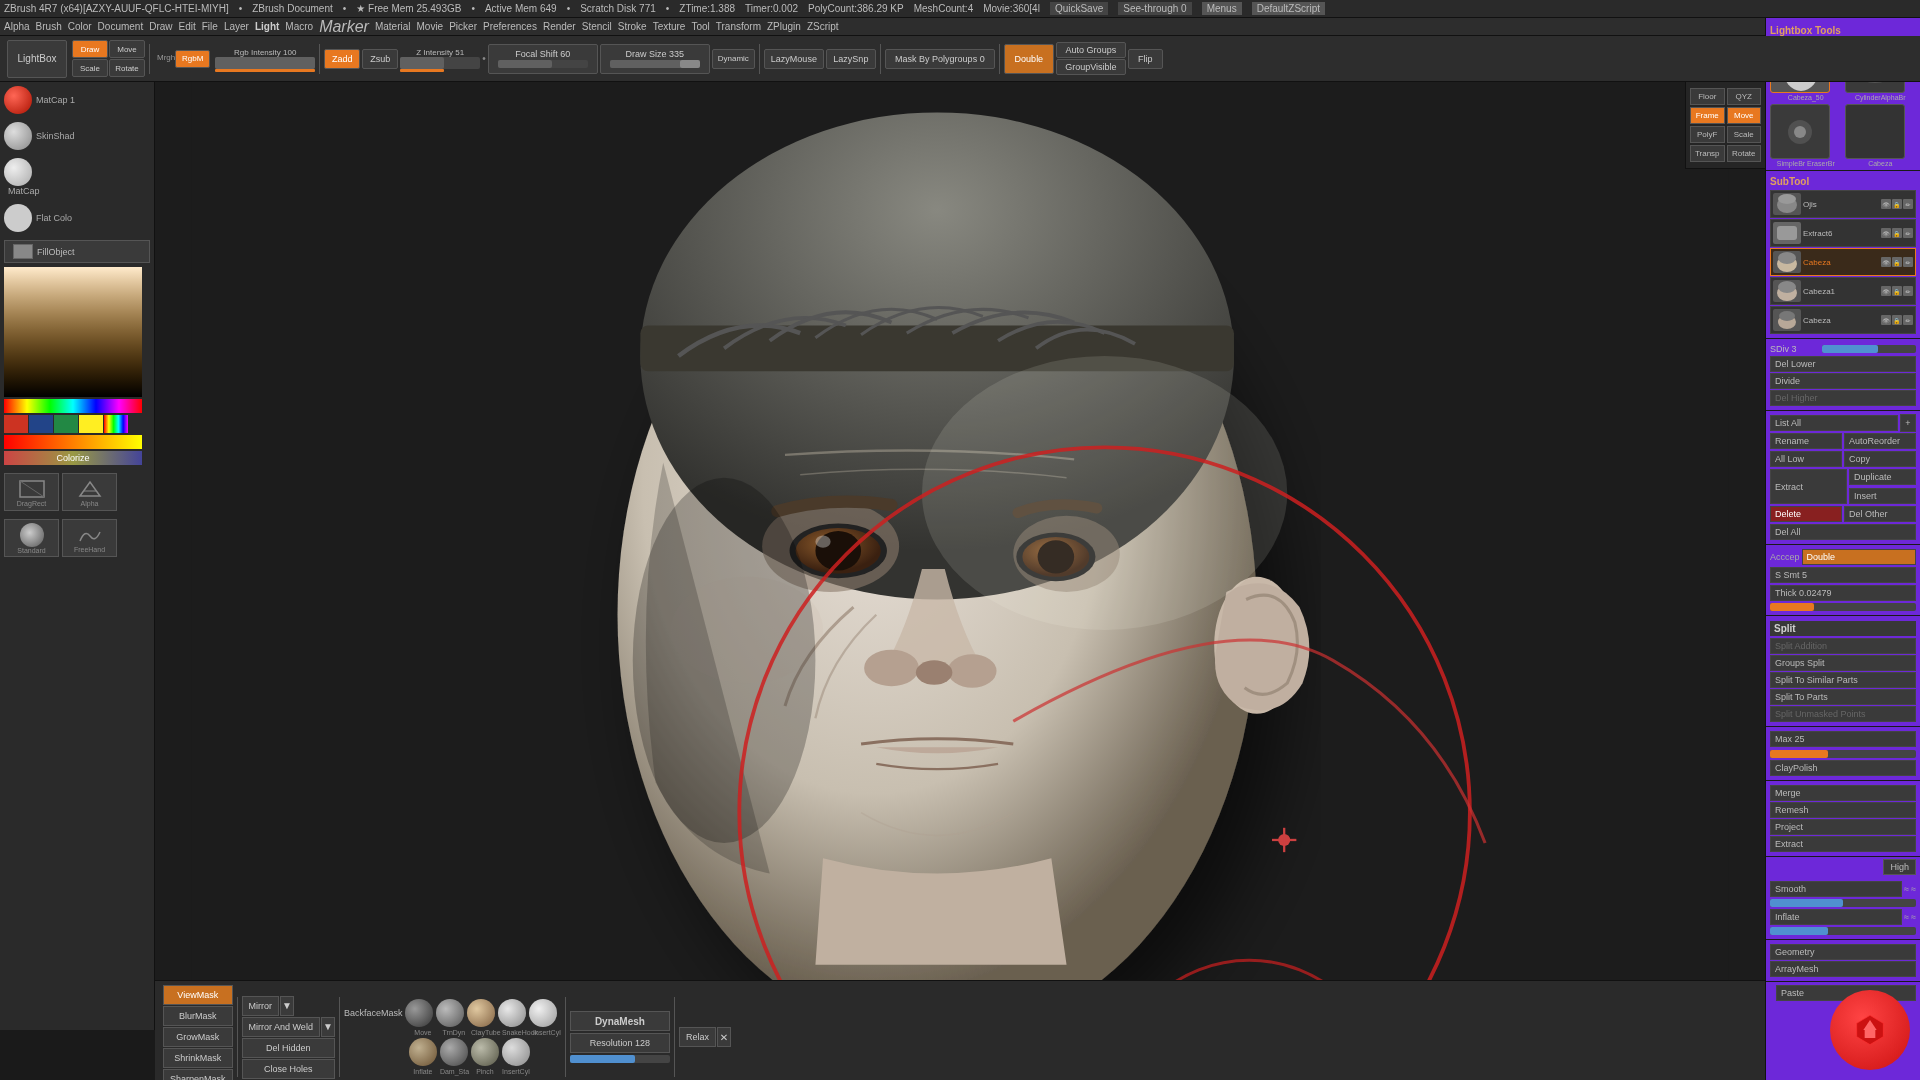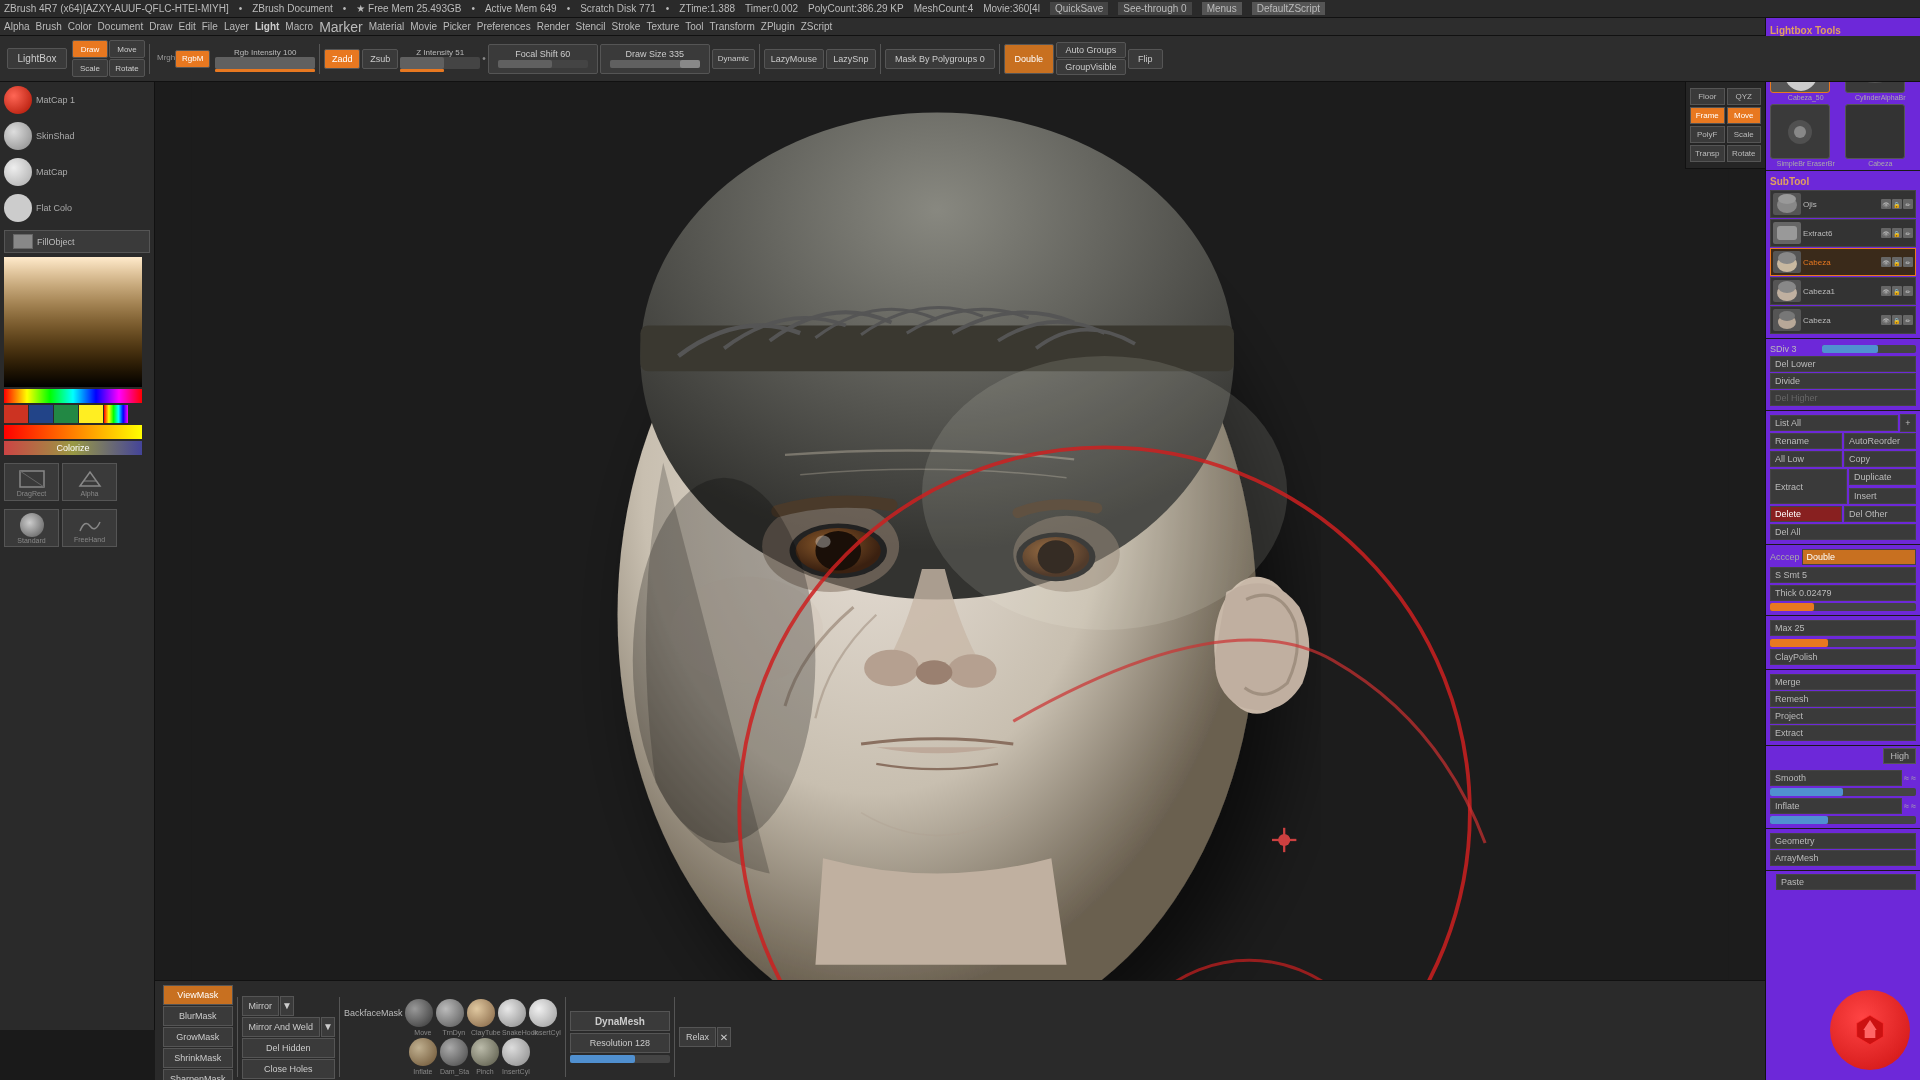--- a/index.html
+++ b/index.html
@@ -378,39 +378,39 @@
   <span style="font-size:10px;color:#bbb;cursor:pointer;">Alpha</span>
   <span style="font-size:10px;color:#bbb;cursor:pointer;">Brush</span>
   <span style="font-size:10px;color:#bbb;cursor:pointer;">Color</span>
   <span style="font-size:10px;color:#bbb;cursor:pointer;">Document</span>
   <span style="font-size:10px;color:#bbb;cursor:pointer;">Draw</span>
   <span style="font-size:10px;color:#bbb;cursor:pointer;">Edit</span>
   <span style="font-size:10px;color:#bbb;cursor:pointer;">File</span>
   <span style="font-size:10px;color:#bbb;cursor:pointer;">Layer</span>
   <span style="font-size:10px;color:#ccc;cursor:pointer;font-weight:bold;">Light</span>
   <span style="font-size:10px;color:#bbb;cursor:pointer;">Macro</span>
-  <span style="font-size:14px;color:#bbb;cursor:pointer;">Marker</span>
+  <span style="font-size:16px;color:#bbb;cursor:pointer;font-style:italic;">Marker</span>
   <span style="font-size:10px;color:#bbb;cursor:pointer;">Material</span>
   <span style="font-size:10px;color:#bbb;cursor:pointer;">Movie</span>
   <span style="font-size:10px;color:#bbb;cursor:pointer;">Picker</span>
   <span style="font-size:10px;color:#bbb;cursor:pointer;">Preferences</span>
   <span style="font-size:10px;color:#bbb;cursor:pointer;">Render</span>
   <span style="font-size:10px;color:#bbb;cursor:pointer;">Stencil</span>
   <span style="font-size:10px;color:#bbb;cursor:pointer;">Stroke</span>
   <span style="font-size:10px;color:#bbb;cursor:pointer;">Texture</span>
   <span style="font-size:10px;color:#bbb;cursor:pointer;">Tool</span>
   <span style="font-size:10px;color:#bbb;cursor:pointer;">Transform</span>
   <span style="font-size:10px;color:#bbb;cursor:pointer;">ZPlugin</span>
   <span style="font-size:10px;color:#bbb;cursor:pointer;">ZScript</span>
 </div>
 
 <div class="icon-toolbar">
 
   <div class="toolbar-group">
-    <button class="toolbar-btn" style="height:21px;width:60px;font-size:10px;background:#3a3a3a;">LightBox</button>
+    <button class="toolbar-btn" style="height:38px;width:60px;font-size:10px;background:#3a3a3a;">LightBox</button>
   </div>
 
   <div style="display:flex;flex-direction:column;gap:1px;">
     <div style="display:flex;gap:1px;">
       <button class="toolbar-btn active" style="width:36px;height:18px;font-size:8px;padding:0;">Draw</button>
       <button class="toolbar-btn" style="width:36px;height:18px;font-size:8px;padding:0;">Move</button>
     </div>
     <div style="display:flex;gap:1px;">
       <button class="toolbar-btn" style="width:36px;height:18px;font-size:8px;padding:0;">Scale</button>
       <button class="toolbar-btn" style="width:36px;height:18px;font-size:8px;padding:0;">Rotate</button>
@@ -480,21 +480,21 @@
   <div style="display:flex;align-items:center;padding:4px;">
     <div style="width:28px;height:28px;border-radius:50%;background:radial-gradient(circle at 35% 35%, #ff6655, #aa1100);cursor:pointer;"></div>
     <span style="font-size:9px;color:#aaa;margin-left:4px;">MatCap 1</span>
   </div>
 
   <div style="display:flex;align-items:center;padding:4px;">
     <div style="width:28px;height:28px;border-radius:50%;background:radial-gradient(circle at 35% 35%, #ddd, #888);cursor:pointer;"></div>
     <span style="font-size:9px;color:#aaa;margin-left:4px;">SkinShad</span>
   </div>
 
-  <div style="display:flex;align-items:center;padding:4px;">
+  <div style="display:flex;align-items:flex-start;padding:4px;flex-direction:column;">
     <div style="width:28px;height:28px;border-radius:50%;background:radial-gradient(circle at 35% 35%, #eee, #aaa);cursor:pointer;"></div>
     <span style="font-size:9px;color:#aaa;margin-left:4px;">MatCap</span>
   </div>
 
   <div style="display:flex;align-items:center;padding:4px;">
     <div style="width:28px;height:28px;border-radius:50%;background:#ccc;cursor:pointer;"></div>
     <span style="font-size:9px;color:#aaa;margin-left:4px;">Flat Colo</span>
   </div>
 
   <div class="fill-obj-btn">
@@ -930,20 +930,28 @@
     <div style="display:flex;gap:2px;align-items:flex-start;">
       <button class="panel-btn" style="flex:1;position:relative;">
         <span>Thick 0.02479</span>
       </button>
     </div>
     <div style="height:8px;background:#444;border-radius:2px;margin:1px 0;">
       <div style="width:30%;height:100%;background:#e87820;border-radius:2px;"></div>
     </div>
   </div>
 
+  <div class="panel-section">
+    <div class="split-section-title">Split</div>
+    <button class="panel-btn" style="color:#666;">Split Addition</button>
+    <button class="panel-btn">Groups Split</button>
+    <button class="panel-btn">Split To Similar Parts</button>
+    <button class="panel-btn">Split To Parts</button>
+    <button class="panel-btn" style="color:#666;">Split Unmasked Points</button>
+  </div>
 
   <div class="panel-section">
     <div style="display:flex;gap:2px;align-items:center;margin-bottom:2px;">
       <button class="panel-btn" style="flex:1;">Max 25</button>
     </div>
     <div style="height:8px;background:#444;border-radius:2px;margin-bottom:2px;">
       <div style="width:40%;height:100%;background:#e87820;border-radius:2px;"></div>
     </div>
     <button class="panel-btn">ClayPolish</button>
   </div>

